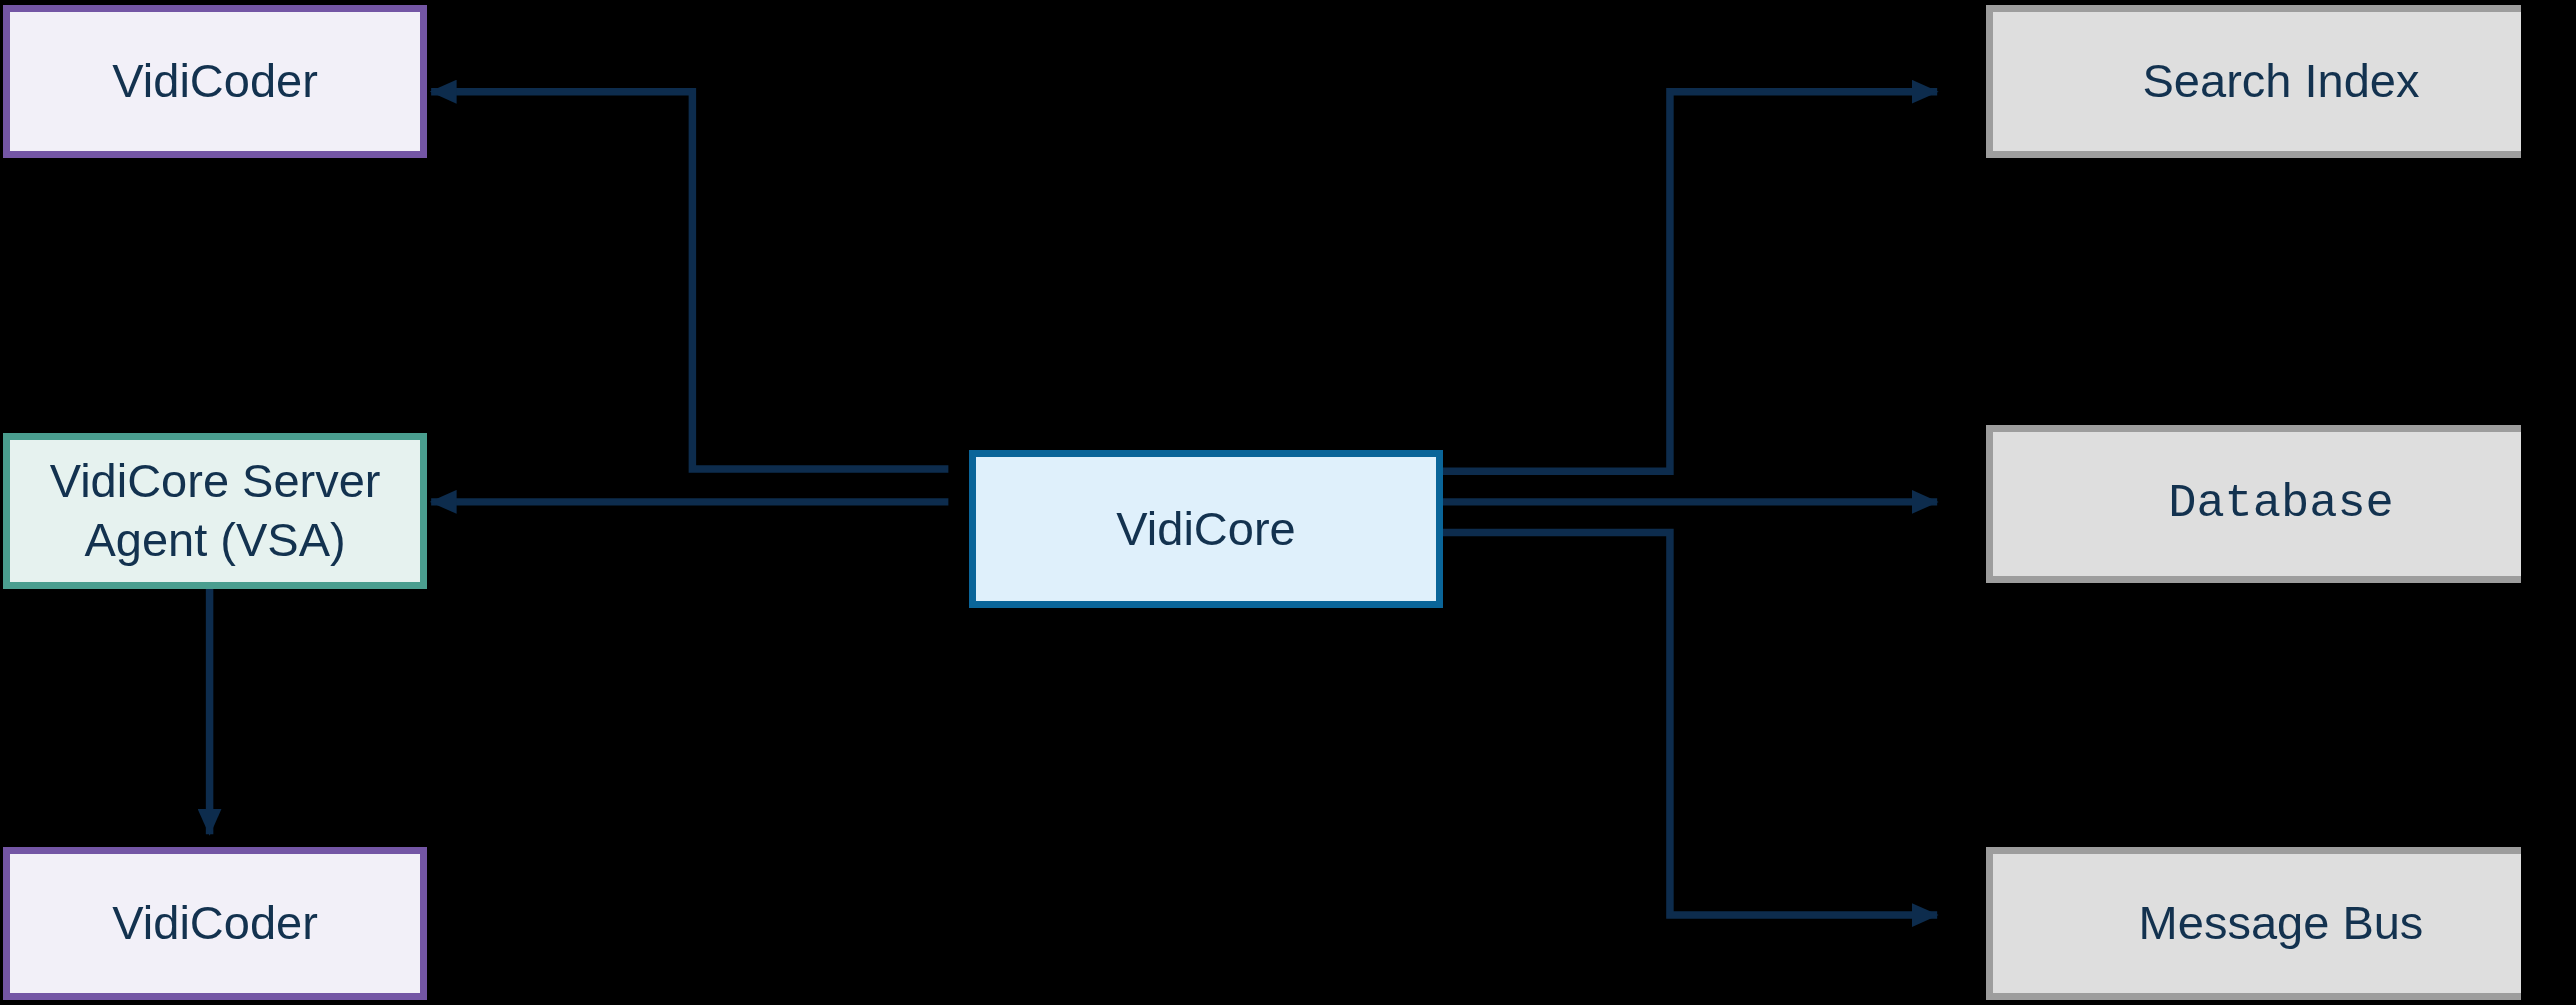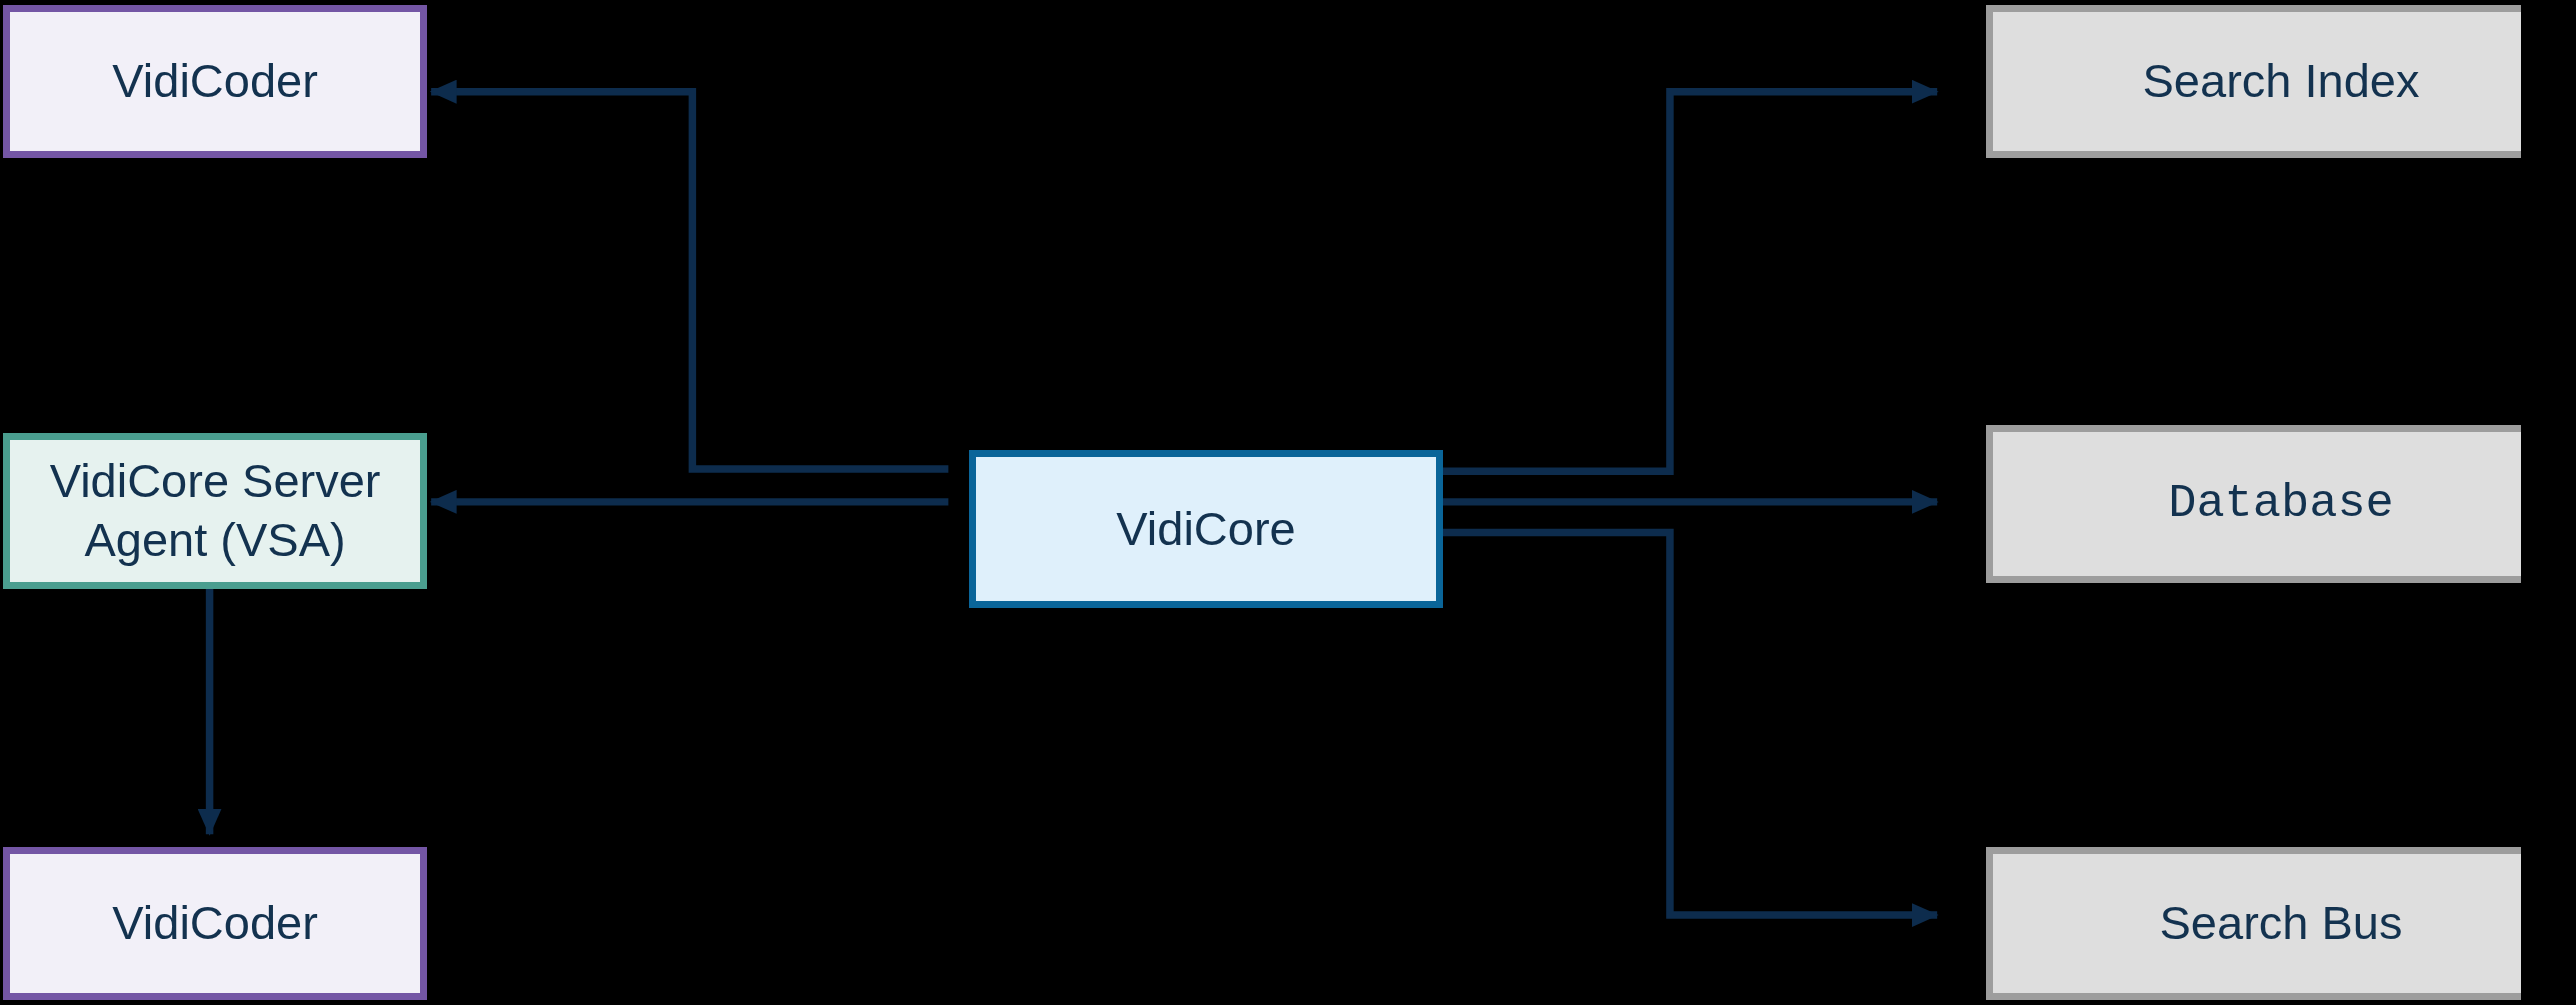--- a/index.html
+++ b/index.html
@@ -107,17 +107,17 @@
 
   <div class="node gray" style="left:1986px; top:4.6px; width:590px; height:153px;">
     <span class="node-label">Search Index</span>
   </div>
 
   <div class="node gray" style="left:1986px; top:425px; width:590px; height:158px;font-family:Liberation Mono, monospace;">
     <span class="node-label">Database</span>
   </div>
 
   <div class="node gray" style="left:1986px; top:847px; width:590px; height:153px;">
-    <span class="node-label">Search Bus</span>
+    <span class="node-label">Message Bus</span>
   </div>
 
 </div>
 
 
 </body></html>

